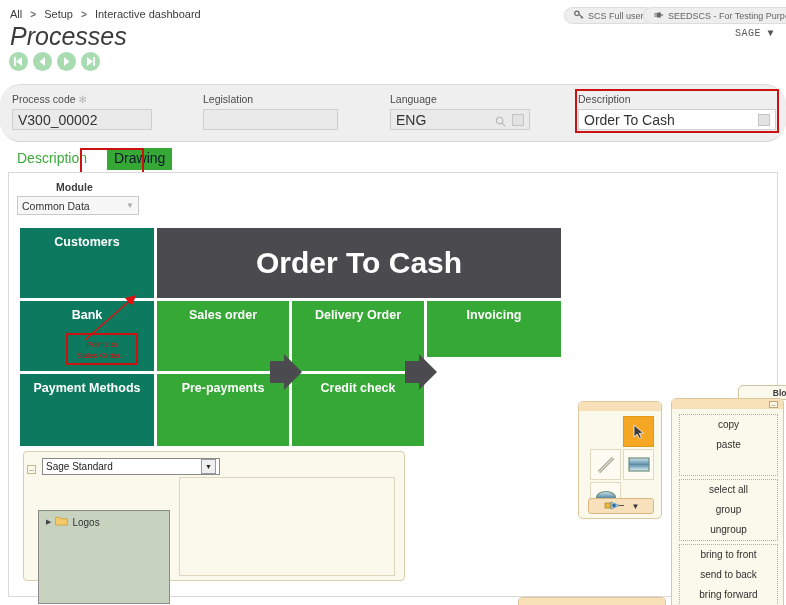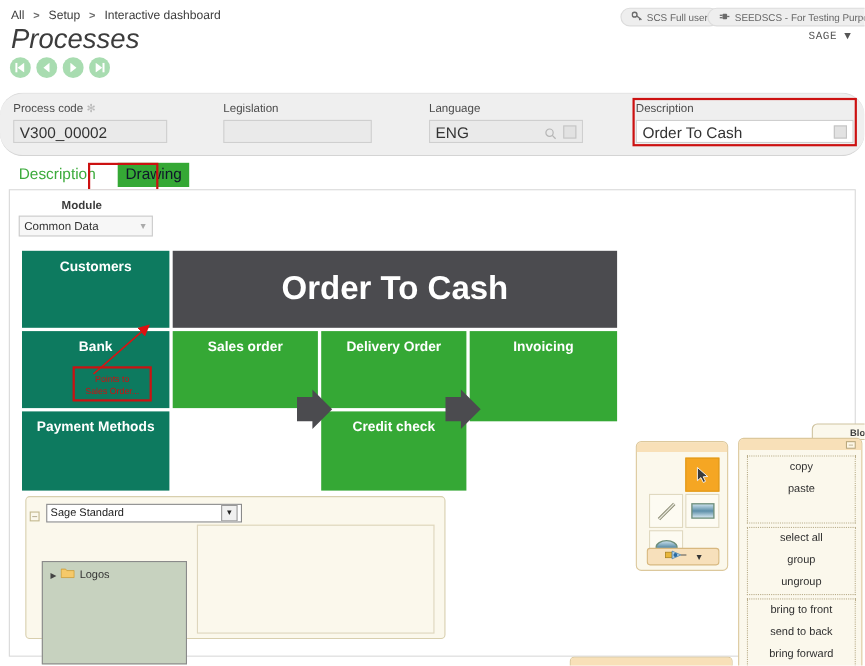--- a/index.html
+++ b/index.html
@@ -303,22 +303,23 @@
   <div id="diagram">
 
     <div class="tile t-teal" style="left:0;   top:0;   width:134px; height:70px;">Customers</div>
     <div class="tile t-teal" style="left:0;   top:73px; width:134px; height:70px;">Bank</div>
     <div class="tile t-teal" style="left:0;   top:146px; width:134px; height:72px;">Payment Methods</div>
 
     <div class="tile t-dark" id="tile-title" style="left:137px; top:0; width:404px; height:70px;">Order To Cash</div>
 
     <div class="tile t-green" style="left:137px; top:73px; width:132px; height:70px;">Sales order</div>
     <div class="tile t-green" style="left:272px; top:73px; width:132px; height:70px;">Delivery Order</div>
-    <div class="tile t-green" style="left:407px; top:73px; width:134px; height:82px;">Invoicing</div>
-
+    <div class="tile t-green" style="left:407px; top:73px; width:134px; height:56px;">Invoicing</div>
+
+    <div class="tile t-green" style="left:137px; top:146px; width:132px; height:72px;">Pre-payments</div>
     <div class="tile t-green" style="left:272px; top:146px; width:132px; height:72px;">Credit check</div>
 
     <svg class="conn" style="left:248px; top:125px;" viewBox="0 0 44 40">
       <path d="M2,8 L16,8 L16,1 L34,19 L16,37 L16,30 L2,30 Z" fill="#4b4b4f"></path>
     </svg>
     <svg class="conn" style="left:383px; top:125px;" viewBox="0 0 44 40">
       <path d="M2,8 L16,8 L16,1 L34,19 L16,37 L16,30 L2,30 Z" fill="#4b4b4f"></path>
     </svg>
 
     <svg id="annot-arrow" viewBox="0 0 70 55">

